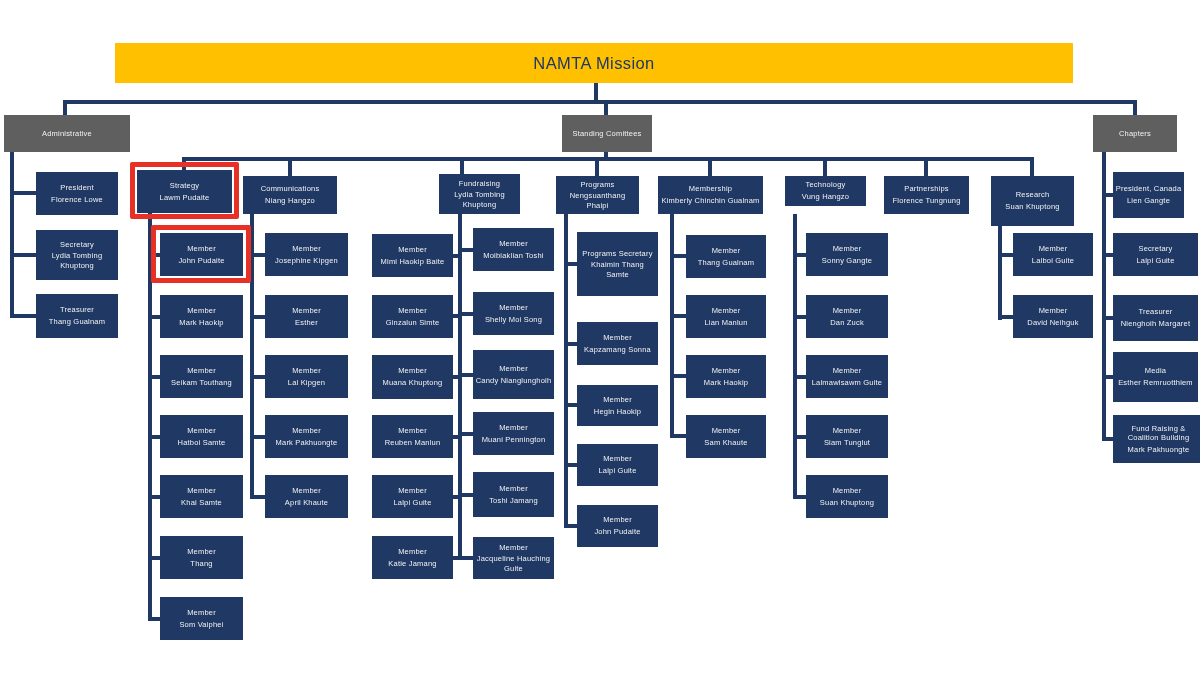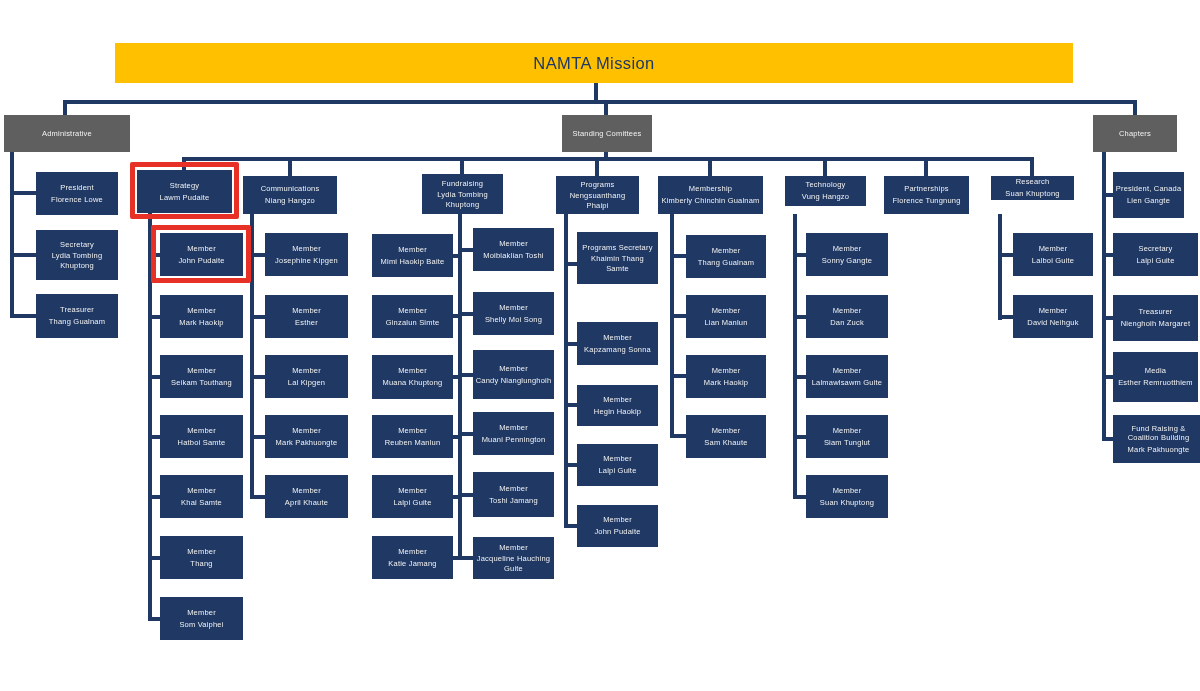--- a/index.html
+++ b/index.html
@@ -134,41 +134,41 @@
   </div>
 
   <div class="box" style="left:137px;top:170px;width:95px;height:43px">
     <span class="role">Strategy</span>
     <span class="nm">Lawm Pudaite</span>
   </div>
   <div class="box" style="left:243px;top:176px;width:94px;height:38px">
     <span class="role">Communications</span>
     <span class="nm">Niang Hangzo</span>
   </div>
-  <div class="box" style="left:422px;top:174px;width:81px;height:40px">
+  <div class="box" style="left:439px;top:174px;width:81px;height:40px">
     <span class="role">Fundraising</span>
     <span class="nm">Lydia Tombing Khuptong</span>
   </div>
   <div class="box" style="left:556px;top:176px;width:83px;height:38px">
     <span class="role">Programs</span>
     <span class="nm">Nengsuanthang Phaipi</span>
   </div>
   <div class="box" style="left:658px;top:176px;width:105px;height:38px">
     <span class="role">Membership</span>
     <span class="nm">Kimberly Chinchin Gualnam</span>
   </div>
   <div class="box" style="left:785px;top:176px;width:81px;height:30px">
     <span class="role">Technology</span>
     <span class="nm">Vung Hangzo</span>
   </div>
   <div class="box" style="left:884px;top:176px;width:85px;height:38px">
     <span class="role">Partnerships</span>
     <span class="nm">Florence Tungnung</span>
   </div>
-  <div class="box" style="left:991px;top:176px;width:83px;height:24px">
+  <div class="box" style="left:991px;top:176px;width:83px;height:50px">
     <span class="role">Research</span>
     <span class="nm">Suan Khuptong</span>
   </div>
 
   <div class="box" style="left:160px;top:233px;width:83px;height:43px">
     <span class="role">Member</span>
     <span class="nm">John Pudaite</span>
   </div>
   <div class="box" style="left:160px;top:295px;width:83px;height:43px">
     <span class="role">Member</span>
@@ -259,21 +259,21 @@
   </div>
   <div class="box" style="left:473px;top:472px;width:81px;height:45px">
     <span class="role">Member</span>
     <span class="nm">Toshi Jamang</span>
   </div>
   <div class="box" style="left:473px;top:537px;width:81px;height:42px">
     <span class="role">Member</span>
     <span class="nm">Jacqueline Hauching Guite</span>
   </div>
 
-  <div class="box" style="left:577px;top:232px;width:81px;height:52px">
+  <div class="box" style="left:577px;top:232px;width:81px;height:64px">
     <span class="role">Programs Secretary</span>
     <span class="nm">Khaimin Thang Samte</span>
   </div>
   <div class="box" style="left:577px;top:322px;width:81px;height:43px">
     <span class="role">Member</span>
     <span class="nm">Kapzamang Sonna</span>
   </div>
   <div class="box" style="left:577px;top:385px;width:81px;height:41px">
     <span class="role">Member</span>
     <span class="nm">Hegin Haokip</span>

